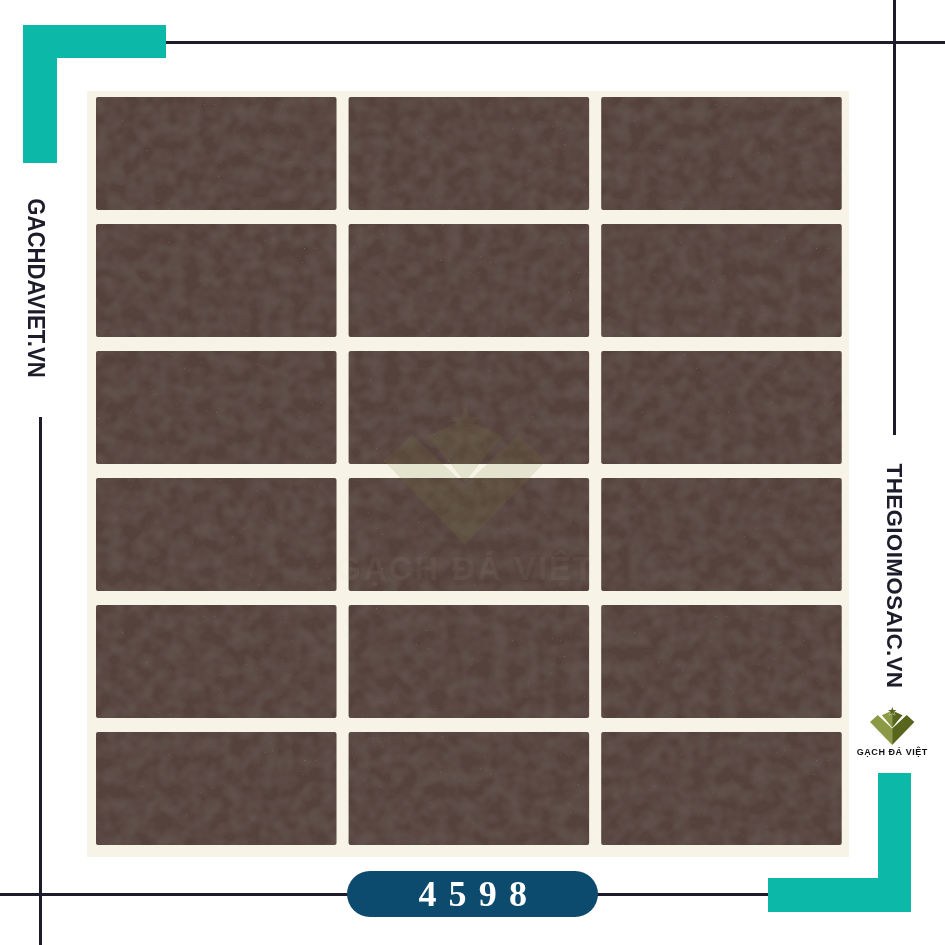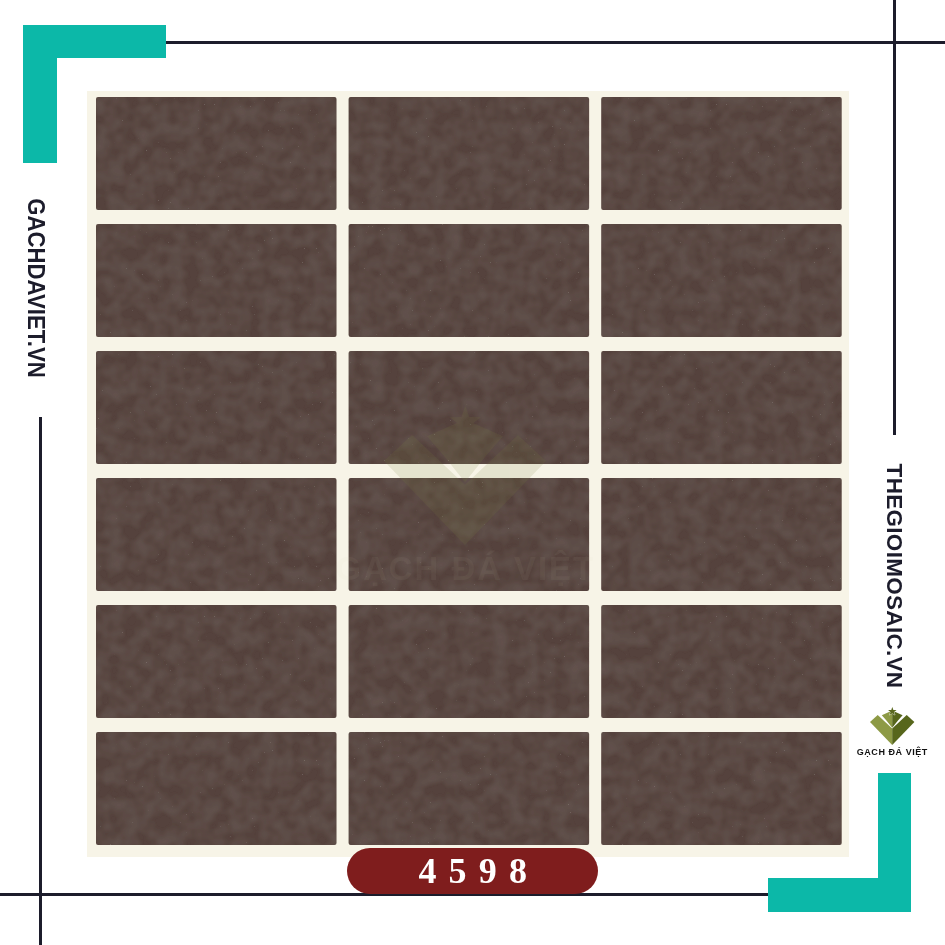--- a/index.html
+++ b/index.html
@@ -86,17 +86,17 @@
     <g id="logo">
       <polygon points="15.0,24.0 22.7,16.9 37.2,30.5 37.2,47.0" fill="#8d9a45"></polygon>
       <polygon points="59.4,24.0 51.7,16.9 37.2,30.5 37.2,47.0" fill="#57661c"></polygon>
       <polygon points="26.8,17.2 37.2,12.6 37.2,29.8 31.2,22.3" fill="#8d9a45"></polygon>
       <polygon points="47.6,17.2 37.2,12.6 37.2,29.8 43.2,22.3" fill="#57661c"></polygon>
       <polygon points="37.30,8.90 36.24,11.94 33.02,12.01 35.59,13.96 34.65,17.04 37.30,15.20 39.95,17.04 39.01,13.96 41.58,12.01 38.36,11.94" fill="#5a681f" stroke="#ffffff" stroke-width="0.7" paint-order="stroke"></polygon>
       <text x="37.3" y="56.5" text-anchor="middle" font-family="Liberation Sans, sans-serif" font-size="9" font-weight="bold" letter-spacing="0.55" fill="#111111">GẠCH ĐÁ VIỆT</text>
     </g>
   </svg>
 
-  <div class="abs" style="left:347px;top:848px;width:251px;height:46px;border-radius:23px;
-       background:#7f1d1d;color:#ffffff;font-family:'Liberation Serif',serif;font-weight:bold;
+  <div class="abs" style="left:347px;top:871px;width:251px;height:46px;border-radius:23px;
+       background:#0c4a6e;color:#ffffff;font-family:'Liberation Serif',serif;font-weight:bold;
        font-size:36px;display:flex;align-items:center;justify-content:center;letter-spacing:1.6px;">
     <span style="margin-left:2px;">4&nbsp;5&nbsp;9&nbsp;8</span>
   </div>
 
 </body></html>

